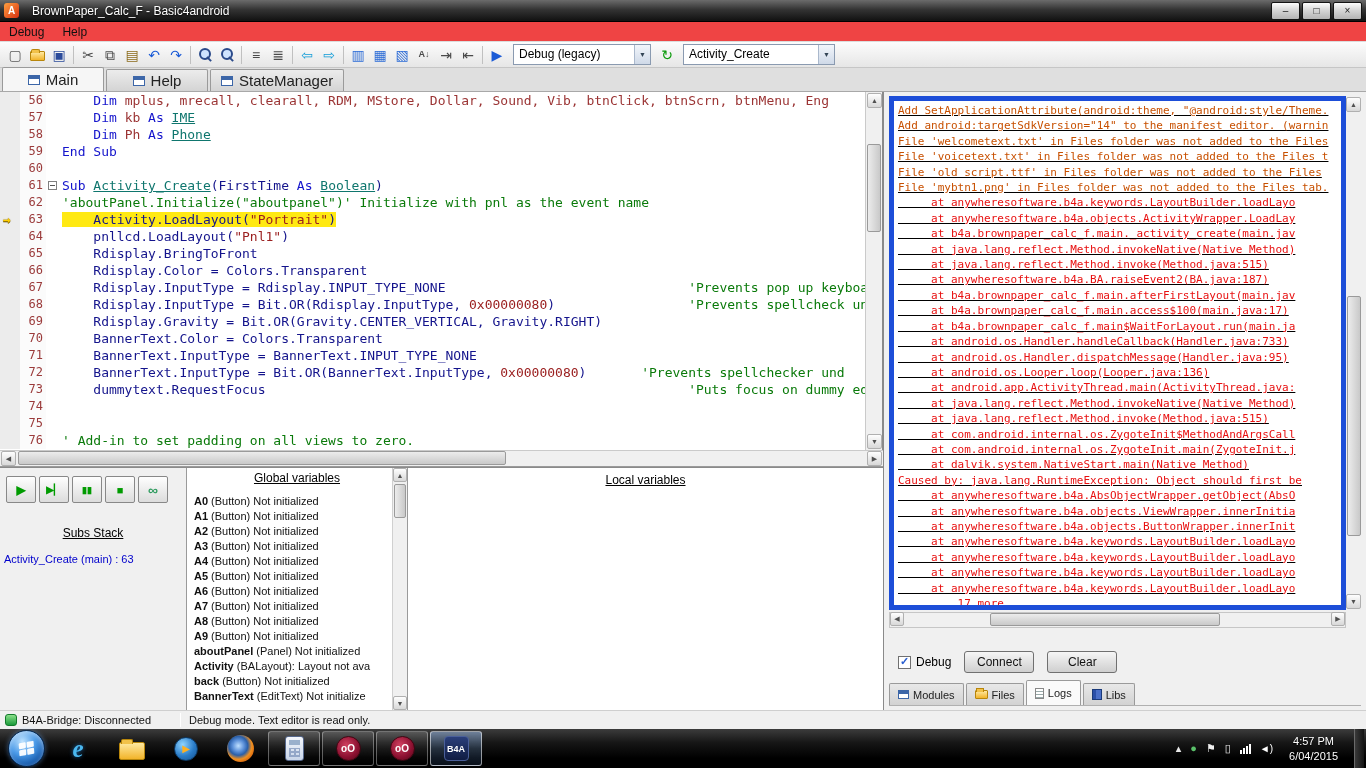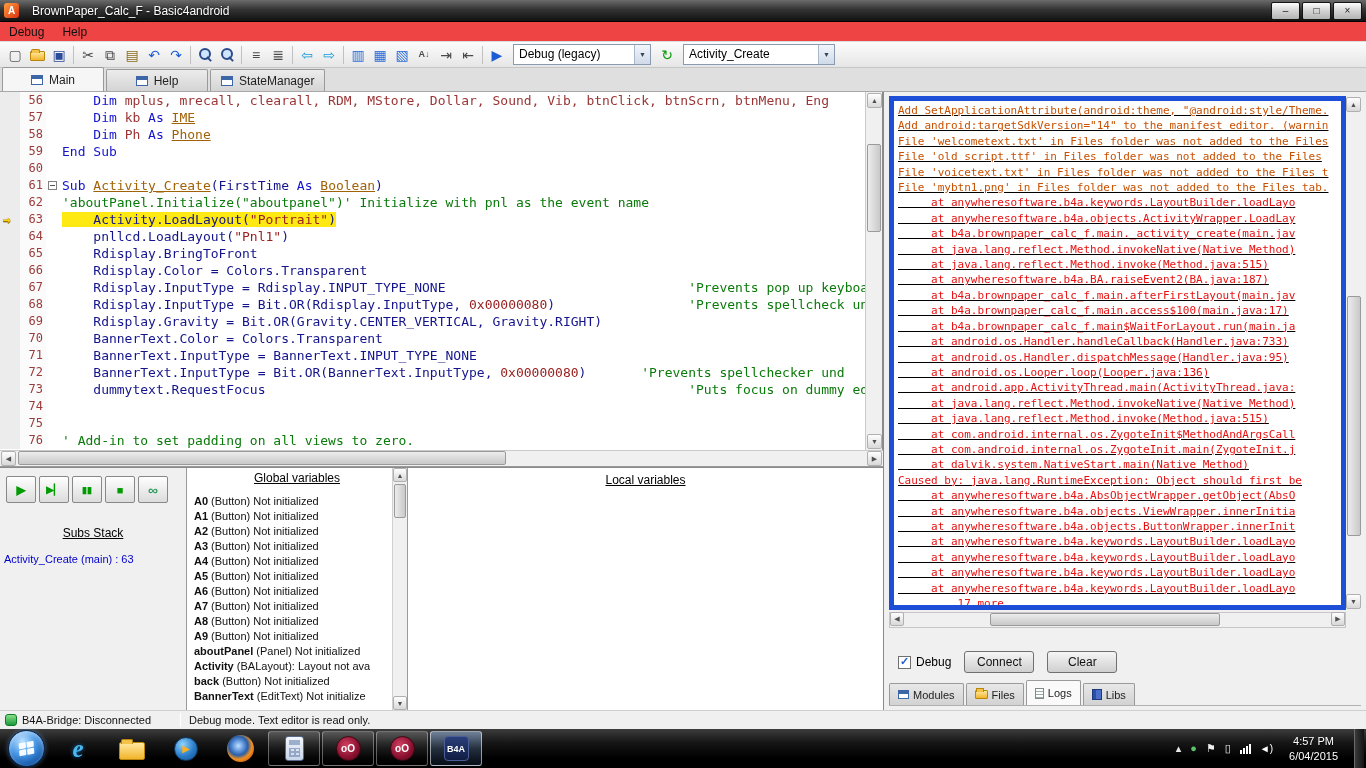--- a/index.html
+++ b/index.html
@@ -36,21 +36,21 @@
   .folder-ic{position:relative;width:15px;height:10px;border-radius:1px;background:linear-gradient(#ffe9a0,#f2b42a);border:1px solid #b8860b;margin-top:3px;}
   .folder-ic::before{content:"";position:absolute;top:-3px;left:0;width:7px;height:3px;background:#f2c24a;border:1px solid #b8860b;border-bottom:none;border-radius:2px 2px 0 0;}
   .mag-ic{position:relative;width:15px;height:15px;}
   .mag-ic::before{content:"";position:absolute;left:1px;top:1px;width:8px;height:8px;border:2px solid #2a4a8a;border-radius:50%;background:#cfe4ff;}
   .mag-ic::after{content:"";position:absolute;right:1px;bottom:2px;width:6px;height:2px;background:#2a4a8a;transform:rotate(45deg);}
 
   
   .tabbar{position:absolute;top:68px;left:0;right:0;height:24px;background:#dfdfdf;border-bottom:1px solid #a8a8a8;
     display:flex;align-items:flex-end;padding-left:2px;}
   .tab{height:22px;min-width:102px;display:flex;align-items:center;justify-content:center;gap:6px;padding:0 10px;
-    font-size:12px;border:1px solid #9a9a9a;border-bottom:none;border-radius:2px 2px 0 0;
+    font-size:15px;border:1px solid #9a9a9a;border-bottom:none;border-radius:2px 2px 0 0;
     background:linear-gradient(#ececec,#d4d4d4);margin-right:2px;color:#222;}
   .tab.active{background:#f6f6f6;height:24px;}
   .form-ic{width:12px;height:10px;border:1px solid #3c66a8;background:linear-gradient(#3c66a8 0 3px,#fff 3px);flex:none;}
 
   
   .editor{position:absolute;top:92px;left:0;width:883px;height:358px;background:#fff;overflow:hidden;border-right:1px solid #8a8a8a;}
   .ed-row{display:flex;height:17px;font-family:"DejaVu Sans Mono","Liberation Mono",monospace;font-size:13px;line-height:17px;white-space:pre;}
   .ed-margin{width:20px;flex:none;background:#ececec;position:relative;}
   .ed-num{width:26px;flex:none;text-align:right;color:#9b3b3b;font-size:12px;padding-right:3px;background:#fbfbfb;}
   .ed-fold{width:16px;flex:none;position:relative;}
@@ -59,21 +59,21 @@
     text-shadow:0 0 1px #6a5200,0 1px 0 #6a5200;}
   .fold-box{position:absolute;top:4px;left:2px;width:9px;height:9px;border:1px solid #808080;
     background:#fff linear-gradient(#555,#555) center/5px 1px no-repeat;}
   .hl{background:#ffe913;}
   .seg-k{color:#1414cc;}
   .seg-i{color:#14148c;}
   .seg-d{color:#9b3434;}
   .seg-s{color:#9b2020;}
   .seg-n{color:#9b2020;}
   .seg-c{color:#0a7a0a;}
-  .seg-t,.seg-u{color:#a16207;text-decoration:underline;}
+  .seg-t,.seg-u{color:#0f766e;text-decoration:underline;}
 
   
   .sb{position:absolute;background:#f0f0f0;z-index:3;}
   .sb-btn{position:absolute;width:15px;height:15px;background:linear-gradient(#fefefe,#d8d8d8);border:1px solid #b0b0b0;
     border-radius:2px;color:#505050;font-size:7px;display:flex;align-items:center;justify-content:center;}
   .sb-thumb{position:absolute;background:linear-gradient(90deg,#ececec,#c9c9c9);border:1px solid #9a9a9a;border-radius:2px;}
   .sb-thumb.h{background:linear-gradient(#ececec,#c9c9c9);}
   .ed-vscroll{top:0;right:0;width:17px;height:358px;border-left:1px solid #cacaca;}
   .ed-hscroll{top:450px;left:0;width:883px;height:17px;border-top:1px solid #cacaca;border-bottom:1px solid #9a9a9a;}
 
@@ -380,22 +380,22 @@
     <div class="locals-panel">
       <div class="panel-title">Local variables</div>
     </div>
   </div>
 
   <div class="right-panel">
     <div class="log-box">
         <div class="log-line log-warn">Add SetApplicationAttribute(android:theme, "@android:style/Theme.</div>
         <div class="log-line log-warn">Add android:targetSdkVersion="14" to the manifest editor. (warnin</div>
         <div class="log-line log-warn">File 'welcometext.txt' in Files folder was not added to the Files</div>
+        <div class="log-line log-warn">File 'voicetext.txt' in Files folder was not added to the Files t</div>
         <div class="log-line log-warn">File 'old script.ttf' in Files folder was not added to the Files</div>
-        <div class="log-line log-warn">File 'voicetext.txt' in Files folder was not added to the Files t</div>
         <div class="log-line log-warn">File 'mybtn1.png' in Files folder was not added to the Files tab.</div>
         <div class="log-line log-err">     at anywheresoftware.b4a.keywords.LayoutBuilder.loadLayo</div>
         <div class="log-line log-err">     at anywheresoftware.b4a.objects.ActivityWrapper.LoadLay</div>
         <div class="log-line log-err">     at b4a.brownpaper_calc_f.main._activity_create(main.jav</div>
         <div class="log-line log-err">     at java.lang.reflect.Method.invokeNative(Native Method)</div>
         <div class="log-line log-err">     at java.lang.reflect.Method.invoke(Method.java:515)</div>
         <div class="log-line log-err">     at anywheresoftware.b4a.BA.raiseEvent2(BA.java:187)</div>
         <div class="log-line log-err">     at b4a.brownpaper_calc_f.main.afterFirstLayout(main.jav</div>
         <div class="log-line log-err">     at b4a.brownpaper_calc_f.main.access$100(main.java:17)</div>
         <div class="log-line log-err">     at b4a.brownpaper_calc_f.main$WaitForLayout.run(main.ja</div>

